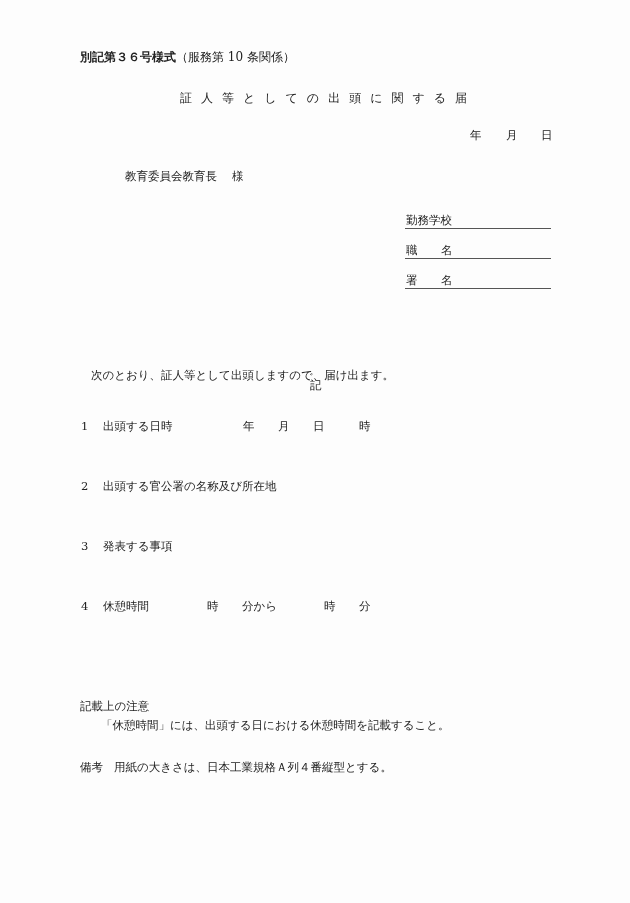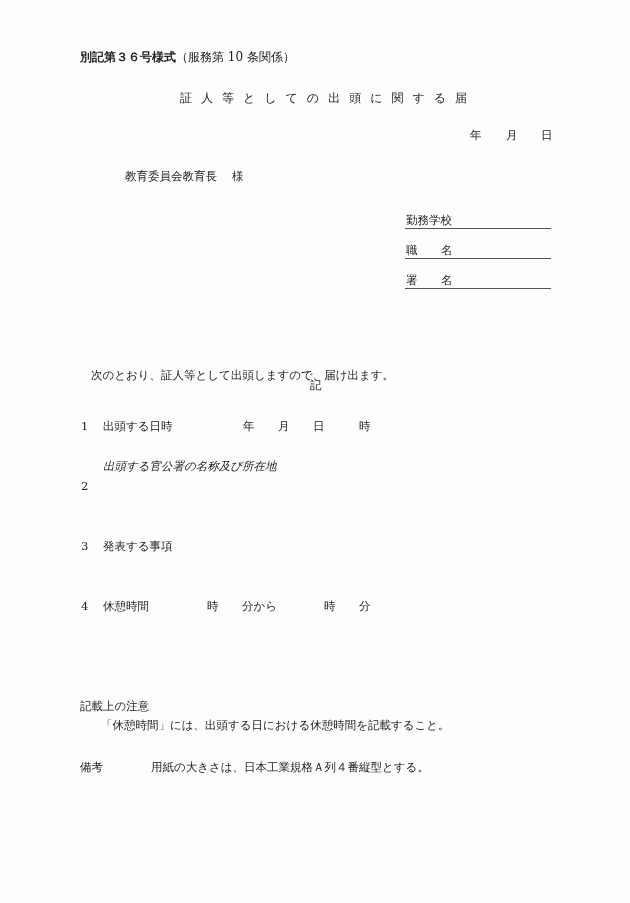--- a/index.html
+++ b/index.html
@@ -53,34 +53,34 @@
   <div class="abs norm" style="left:81px; top:421px;">1</div>
   <div class="abs norm" style="left:103px; top:421px;">出頭する日時</div>
   <div class="abs norm" style="left:243px; top:421px;">年</div>
   <div class="abs norm" style="left:278px; top:421px;">月</div>
   <div class="abs norm" style="left:313px; top:421px;">日</div>
   <div class="abs norm" style="left:359px; top:421px;">時</div>
 </div>
 
 <div>
   <div class="abs norm" style="left:81px; top:481px;">2</div>
-  <div class="abs norm" style="left:103px; top:461px;font-style:italic;">出頭する官公署の名称及び所在地</div>
+  <div class="abs norm" style="left:103px; top:481px;">出頭する官公署の名称及び所在地</div>
 </div>
 
 <div>
   <div class="abs norm" style="left:81px; top:541px;">3</div>
   <div class="abs norm" style="left:103px; top:541px;">発表する事項</div>
 </div>
 
 <div>
   <div class="abs norm" style="left:81px; top:601px;">4</div>
   <div class="abs norm" style="left:103px; top:601px;">休憩時間</div>
   <div class="abs norm" style="left:207px; top:601px;">時</div>
   <div class="abs norm" style="left:242px; top:601px;">分から</div>
   <div class="abs norm" style="left:324px; top:601px;">時</div>
   <div class="abs norm" style="left:359px; top:601px;">分</div>
 </div>
 
 <div class="abs norm" style="left:80px; top:701px;">記載上の注意</div>
 <div class="abs norm" style="left:92px; top:720px;margin-left:9px;">「休憩時間」には、出頭する日における休憩時間を記載すること。</div>
 
 <div class="abs norm" style="left:80px; top:762px;">備考</div>
-<div class="abs norm" style="left:114px; top:762px;margin-left:37px;">用紙の大きさは、日本工業規格Ａ列４番縦型とする。</div>
+<div class="abs norm" style="left:114px; top:762px;">用紙の大きさは、日本工業規格Ａ列４番縦型とする。</div>
 
 </body></html>

